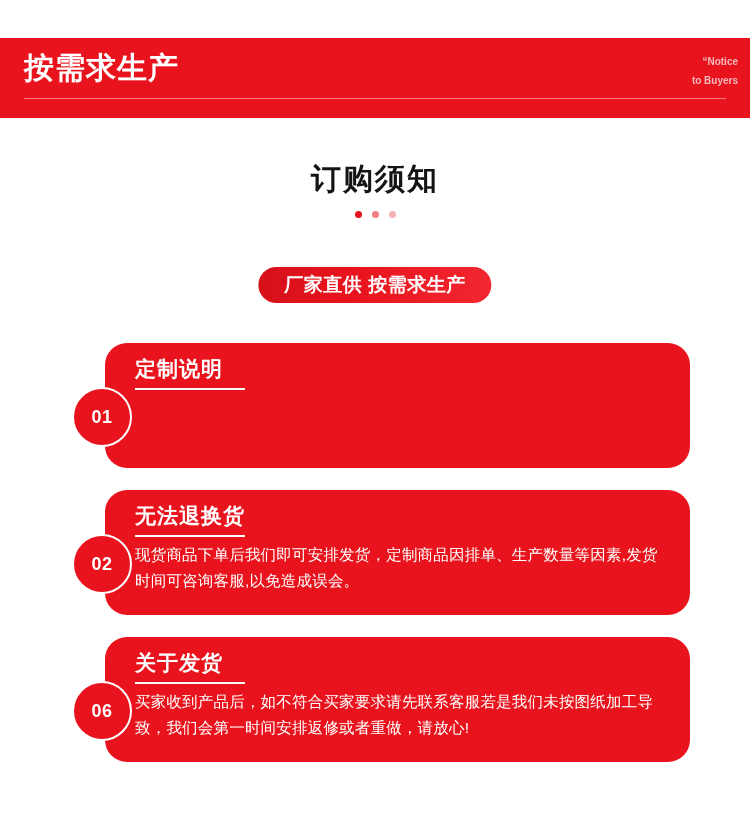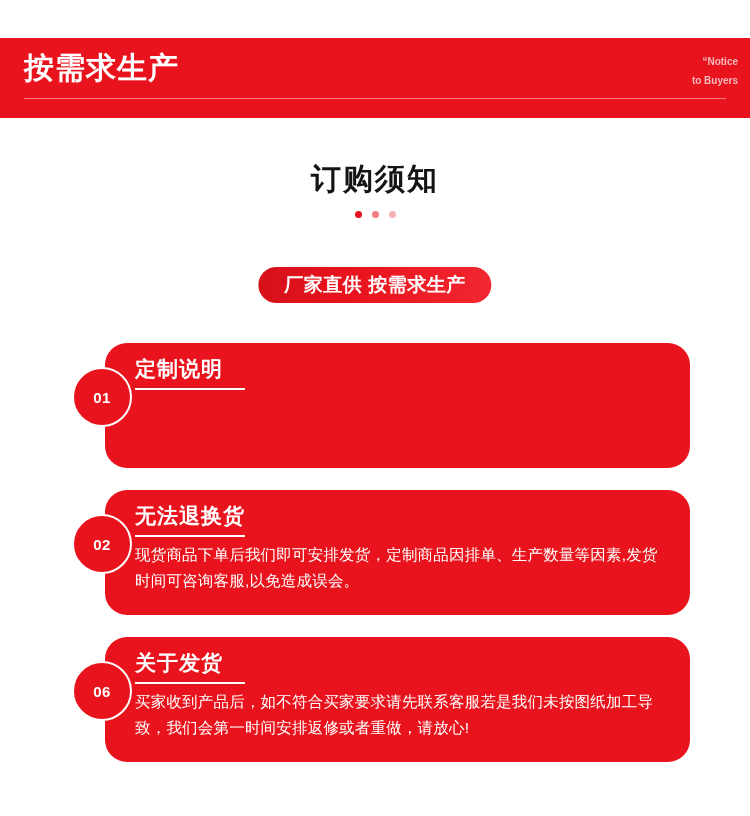--- a/index.html
+++ b/index.html
@@ -162,32 +162,32 @@
     top: 52px;
     width: 530px;
     color: #ffffff;
     font-size: 15.5px;
     line-height: 26px;
     letter-spacing: 0.2px;
   }
   .num-badge {
     position: absolute;
     left: 72px;
-    top: 24px;
+    top: 44px;
     width: 60px;
     height: 60px;
     border-radius: 50%;
     background: #E8131C;
     border: 2.5px solid #ffffff;
     box-sizing: border-box;
     display: flex;
     align-items: center;
     justify-content: center;
     color: #ffffff;
-    font-size: 15px;
+    font-size: 18px;
     font-weight: bold;
     letter-spacing: 0.5px;
   }
 </style>
 </head>
 <body>
 
 <div class="header-bar">
   <div class="header-title">按需求生产</div>
   <div class="header-rule"></div>

